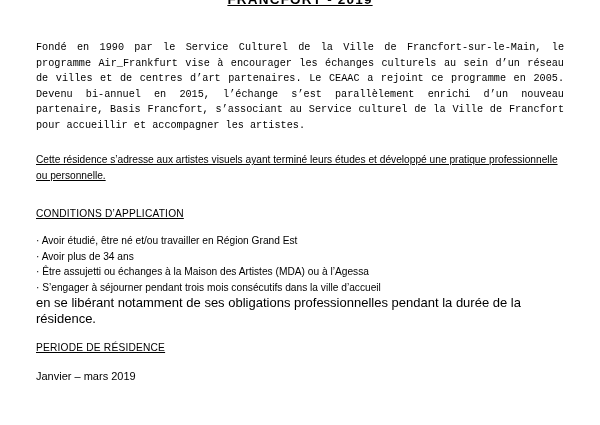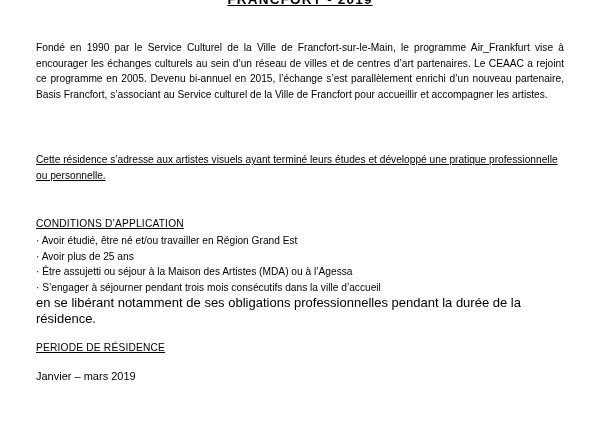--- a/index.html
+++ b/index.html
@@ -42,20 +42,21 @@
     margin: 0;
   }
   .para.nojustify {
     text-align: left;
   }
   .block-intro {
     position: absolute;
     top: 40px;
     left: 36px;
     width: 528px;
+    font-family: Liberation Mono, monospace;
   }
   .block-sejour {
     position: absolute;
     top: 118px;
     left: 36px;
     width: 528px;
   }
   .block-residence {
     position: absolute;
     top: 152px;
@@ -64,21 +65,21 @@
     text-decoration: underline;
   }
   .heading {
     position: absolute;
     left: 36px;
     font-size: 10.2px;
     text-decoration: underline;
     color: #000;
     letter-spacing: 0.2px;
   }
-  .h-conditions-application { top: 218px; }
+  .h-conditions-application { top: 208px; }
   .h-periode { top: 342px; text-align: center; }
   .h-conditions-residence { top: 410px; margin-top: 48px; }
 
   .bullets {
     position: absolute;
     top: 233px;
     left: 36px;
     width: 528px;
   }
   .bullet {
@@ -114,22 +115,22 @@
 
 
   <div class="block-residence">
     <p class="para nojustify">Cette résidence s’adresse aux artistes visuels ayant terminé leurs études et développé une pratique professionnelle ou personnelle.</p>
   </div>
 
   <div class="heading h-conditions-application">CONDITIONS D’APPLICATION</div>
 
   <div class="bullets">
     <div class="bullet">· Avoir étudié, être né et/ou travailler en Région Grand Est</div>
-    <div class="bullet">· Avoir plus de 25 ans</div>
-    <div class="bullet">· Être assujetti ou séjour à la Maison des Artistes (MDA) ou à l’Agessa</div>
+    <div class="bullet">· Avoir plus de 34 ans</div>
+    <div class="bullet">· Être assujetti ou échanges à la Maison des Artistes (MDA) ou à l’Agessa</div>
     <div class="bullet">· S’engager à séjourner pendant trois mois consécutifs dans la ville d’accueil</div>
     <div class="bullet-cont">en se libérant notamment de ses obligations professionnelles pendant la durée de la résidence.</div>
   </div>
 
   <div class="heading h-periode">PERIODE DE RÉSIDENCE</div>
 
   <div class="block-dates">Janvier – mars 2019</div>
 
   <div class="heading h-conditions-residence">CONDITIONS DE RÉSIDENCE</div>
 

